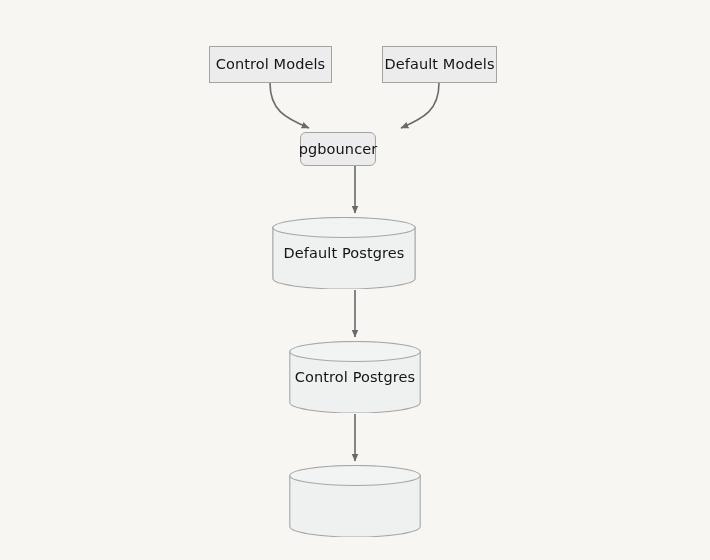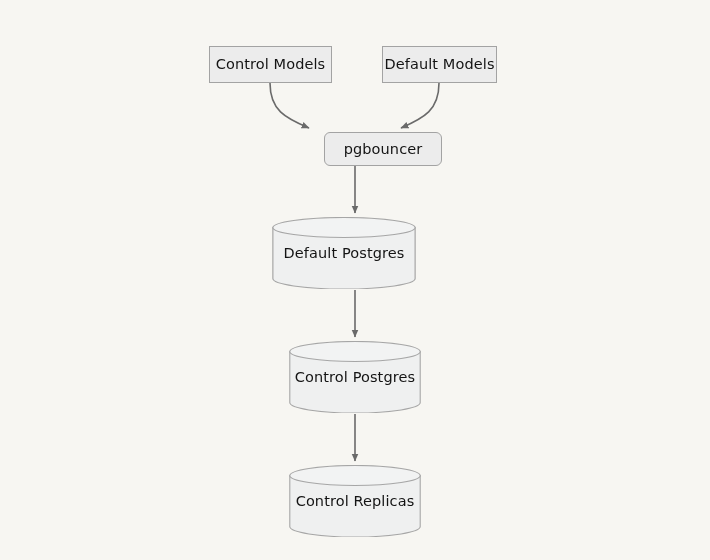--- a/index.html
+++ b/index.html
@@ -84,21 +84,21 @@
   </svg>
 
   <div class="node node-rect" style="left:209px; top:46px; width:123px; height:37px;">
     <span>Control Models</span>
   </div>
 
   <div class="node node-rect" style="left:382px; top:46px; width:115px; height:37px;">
     <span>Default Models</span>
   </div>
 
-  <div class="node node-rect rounded" style="left:324px; top:132px; width:118px; height:34px;">
+  <div class="node node-rect rounded" style="left:300px; top:132px; width:76px; height:34px;">
     <span>pgbouncer</span>
   </div>
 
   <div class="node node-cyl" style="left:272px; top:217px; width:144px; height:72px;">
     <svg class="cyl-svg" viewBox="0 0 132 72" preserveAspectRatio="none">
       <path d="M 0.8 10.5 L 0.8 61.5 A 65.2 10.5 0 0 0 131.2 61.5 L 131.2 10.5 Z" fill="#eff0f0" stroke="#a6a6a6" stroke-width="1.1"></path>
       <ellipse cx="66" cy="10.5" rx="65.2" ry="10" fill="#f2f3f3" stroke="#a6a6a6" stroke-width="1.1"></ellipse>
     </svg>
     <span class="cyl-label">Default Postgres</span>
   </div>
@@ -109,16 +109,15 @@
       <ellipse cx="66" cy="10.5" rx="65.2" ry="10" fill="#f2f3f3" stroke="#a6a6a6" stroke-width="1.1"></ellipse>
     </svg>
     <span class="cyl-label">Control Postgres</span>
   </div>
 
   <div class="node node-cyl" style="left:289px; top:465px; width:132px; height:72px;">
     <svg class="cyl-svg" viewBox="0 0 132 72" preserveAspectRatio="none">
       <path d="M 0.8 10.5 L 0.8 61.5 A 65.2 10.5 0 0 0 131.2 61.5 L 131.2 10.5 Z" fill="#eff0f0" stroke="#a6a6a6" stroke-width="1.1"></path>
       <ellipse cx="66" cy="10.5" rx="65.2" ry="10" fill="#f2f3f3" stroke="#a6a6a6" stroke-width="1.1"></ellipse>
     </svg>
-    <span class="cyl-label">Control Replicas</span>
   </div>
 
 </div>
 
 </body></html>

